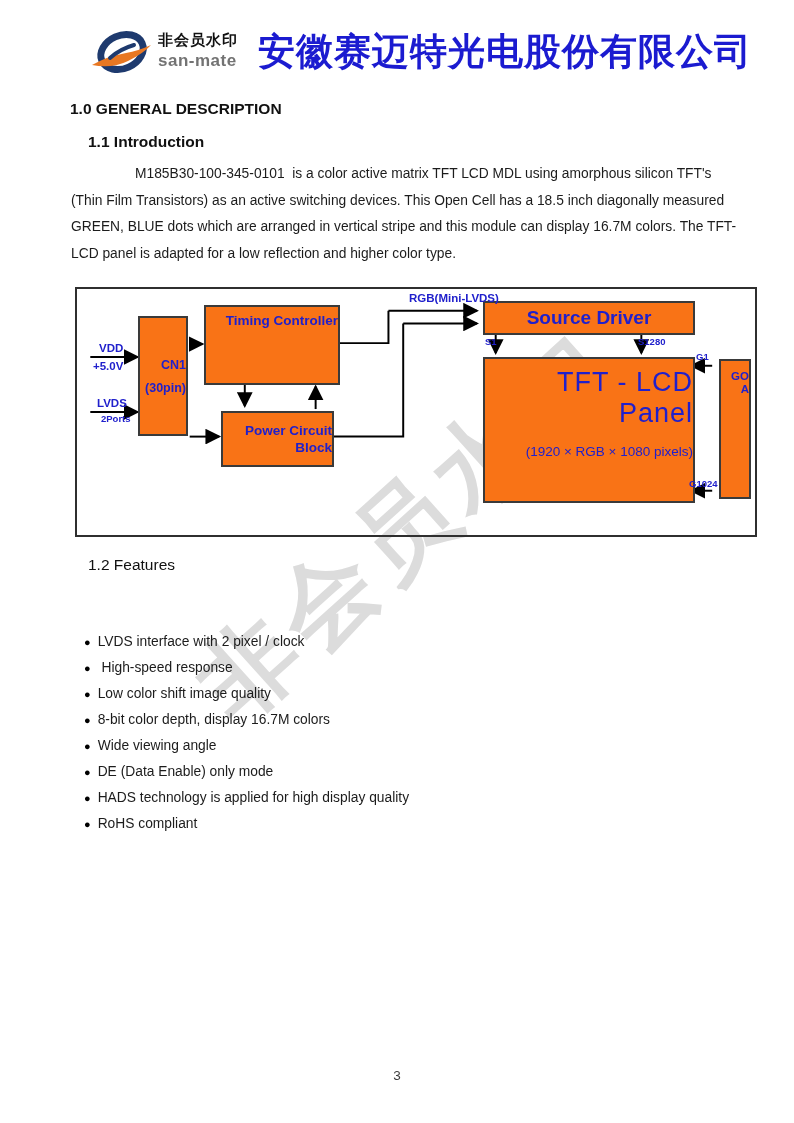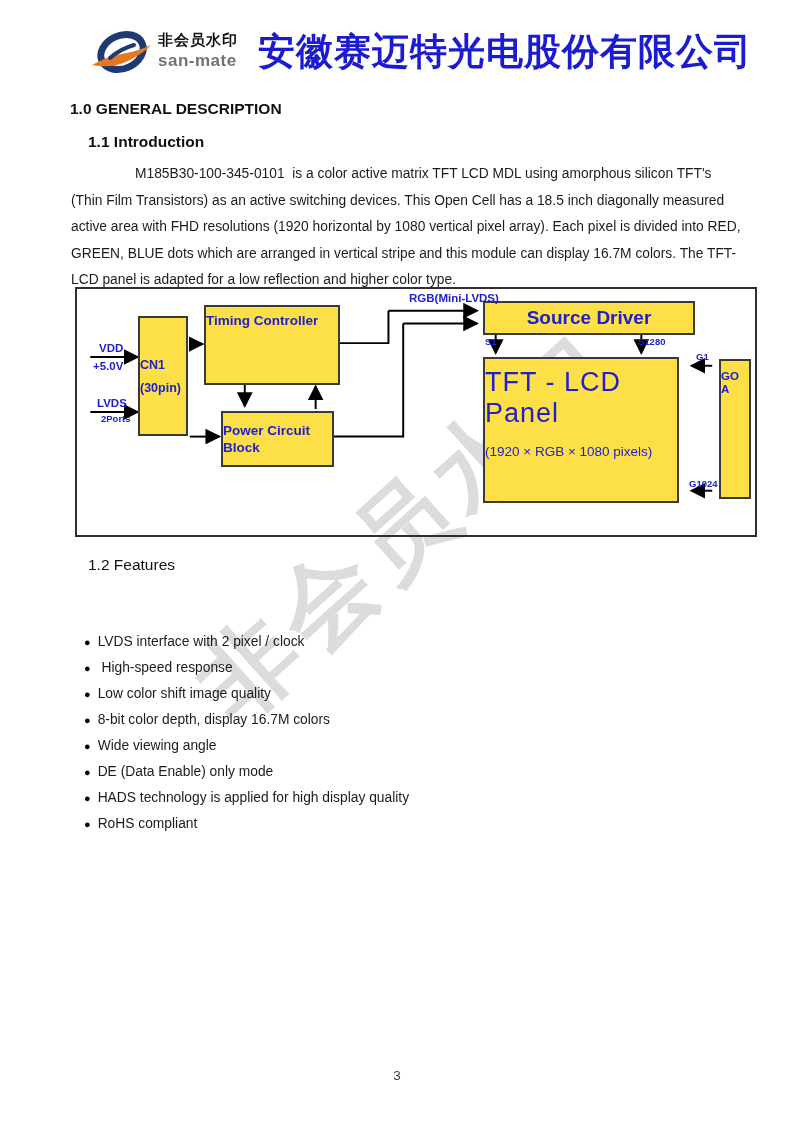--- a/index.html
+++ b/index.html
@@ -40,30 +40,30 @@
   .h-intro   { position:absolute; left:88px; top:133px; font-size:15.5px; font-weight:bold; color:#111; }
   .intro-par { position:absolute; left:71px; top:161px; width:700px;
                font-size:13.8px; line-height:26.5px; color:#1c1c1c; }
   .intro-par .pline { white-space:pre; }
   .intro-par .pline:first-child { padding-left:64px; }
 
   
   .diagram { position:absolute; left:75px; top:287px; width:682px; height:250px;
              border:2px solid #2f2f2f; background:transparent; }
   .dg-svg { position:absolute; left:0; top:0; width:100%; height:100%; }
-  .dbox { position:absolute; border:2px solid #3a3a3a; background:#fde047;
-          color:#2020cc; font-weight:bold; text-align:left; }
+  .dbox { position:absolute; border:2px solid #3a3a3a; background:#f97316;
+          color:#2020cc; font-weight:bold; text-align:right; }
   .box-cn1 { left:61px; top:27px; width:50px; height:120px; font-size:12.5px;
              display:flex; flex-direction:column; justify-content:center; gap:9px; }
   .box-tc  { left:127px; top:16px; width:136px; height:80px; font-size:13.5px; padding-top:6px; }
   .box-pcb { left:144px; top:122px; width:113px; height:56px; font-size:13.5px;
              padding-top:9px; line-height:17px; }
   .box-sd  { left:406px; top:12px; width:212px; height:34px; font-size:19px;
              display:flex; align-items:center; justify-content:center; }
-  .box-panel { left:406px; top:68px; width:196px; height:146px; }
+  .box-panel { left:406px; top:68px; width:212px; height:146px; }
   .panel-title { margin-top:8px; font-size:27px; font-weight:normal; letter-spacing:1px; }
   .panel-sub   { margin-top:15px; font-size:13.5px; font-weight:normal; }
   .box-goa { left:642px; top:70px; width:32px; height:140px; font-size:11.5px;
              padding-top:9px; line-height:13px; }
   .dlabel { position:absolute; color:#2020cc; font-weight:bold; white-space:nowrap; }
   .lbl-vdd    { left:22px;  top:53px;  font-size:11.5px; }
   .lbl-v50    { left:16px;  top:71px;  font-size:11.5px; }
   .lbl-lvds   { left:20px;  top:108px; font-size:11.5px; }
   .lbl-2ports { left:24px;  top:124px; font-size:9.5px; }
   .lbl-rgb    { left:310px; top:3px;   font-size:11.5px;padding-left:22px; }
@@ -104,21 +104,20 @@
     <div class="logo-en">san-mate</div>
   </div>
   <div class="company-title">安徽赛迈特光电股份有限公司</div>
 
   <div class="h-general">1.0 GENERAL DESCRIPTION</div>
   <div class="h-intro">1.1 Introduction</div>
 
   <div class="intro-par">
     <div class="pline">M185B30-100-345-0101  is a color active matrix TFT LCD MDL using amorphous silicon TFT's</div>
     <div class="pline">(Thin Film Transistors) as an active switching devices. This Open Cell has a 18.5 inch diagonally measured</div>
-    <div class="pline">active area with FHD resolutions (1920 horizontal by 1080 vertical pixel array). Each pixel is divided into RED,</div>
     <div class="pline">GREEN, BLUE dots which are arranged in vertical stripe and this module can display 16.7M colors. The TFT-</div>
     <div class="pline">LCD panel is adapted for a low reflection and higher color type.</div>
   </div>
 
   <div class="diagram">
 
     <svg class="dg-svg" viewBox="0 0 682 250">
       <defs>
         <marker id="ah" markerWidth="9" markerHeight="8" refX="7" refY="4" orient="auto">
           <path d="M0,0 L8,4 L0,8 Z" fill="#000"></path>

